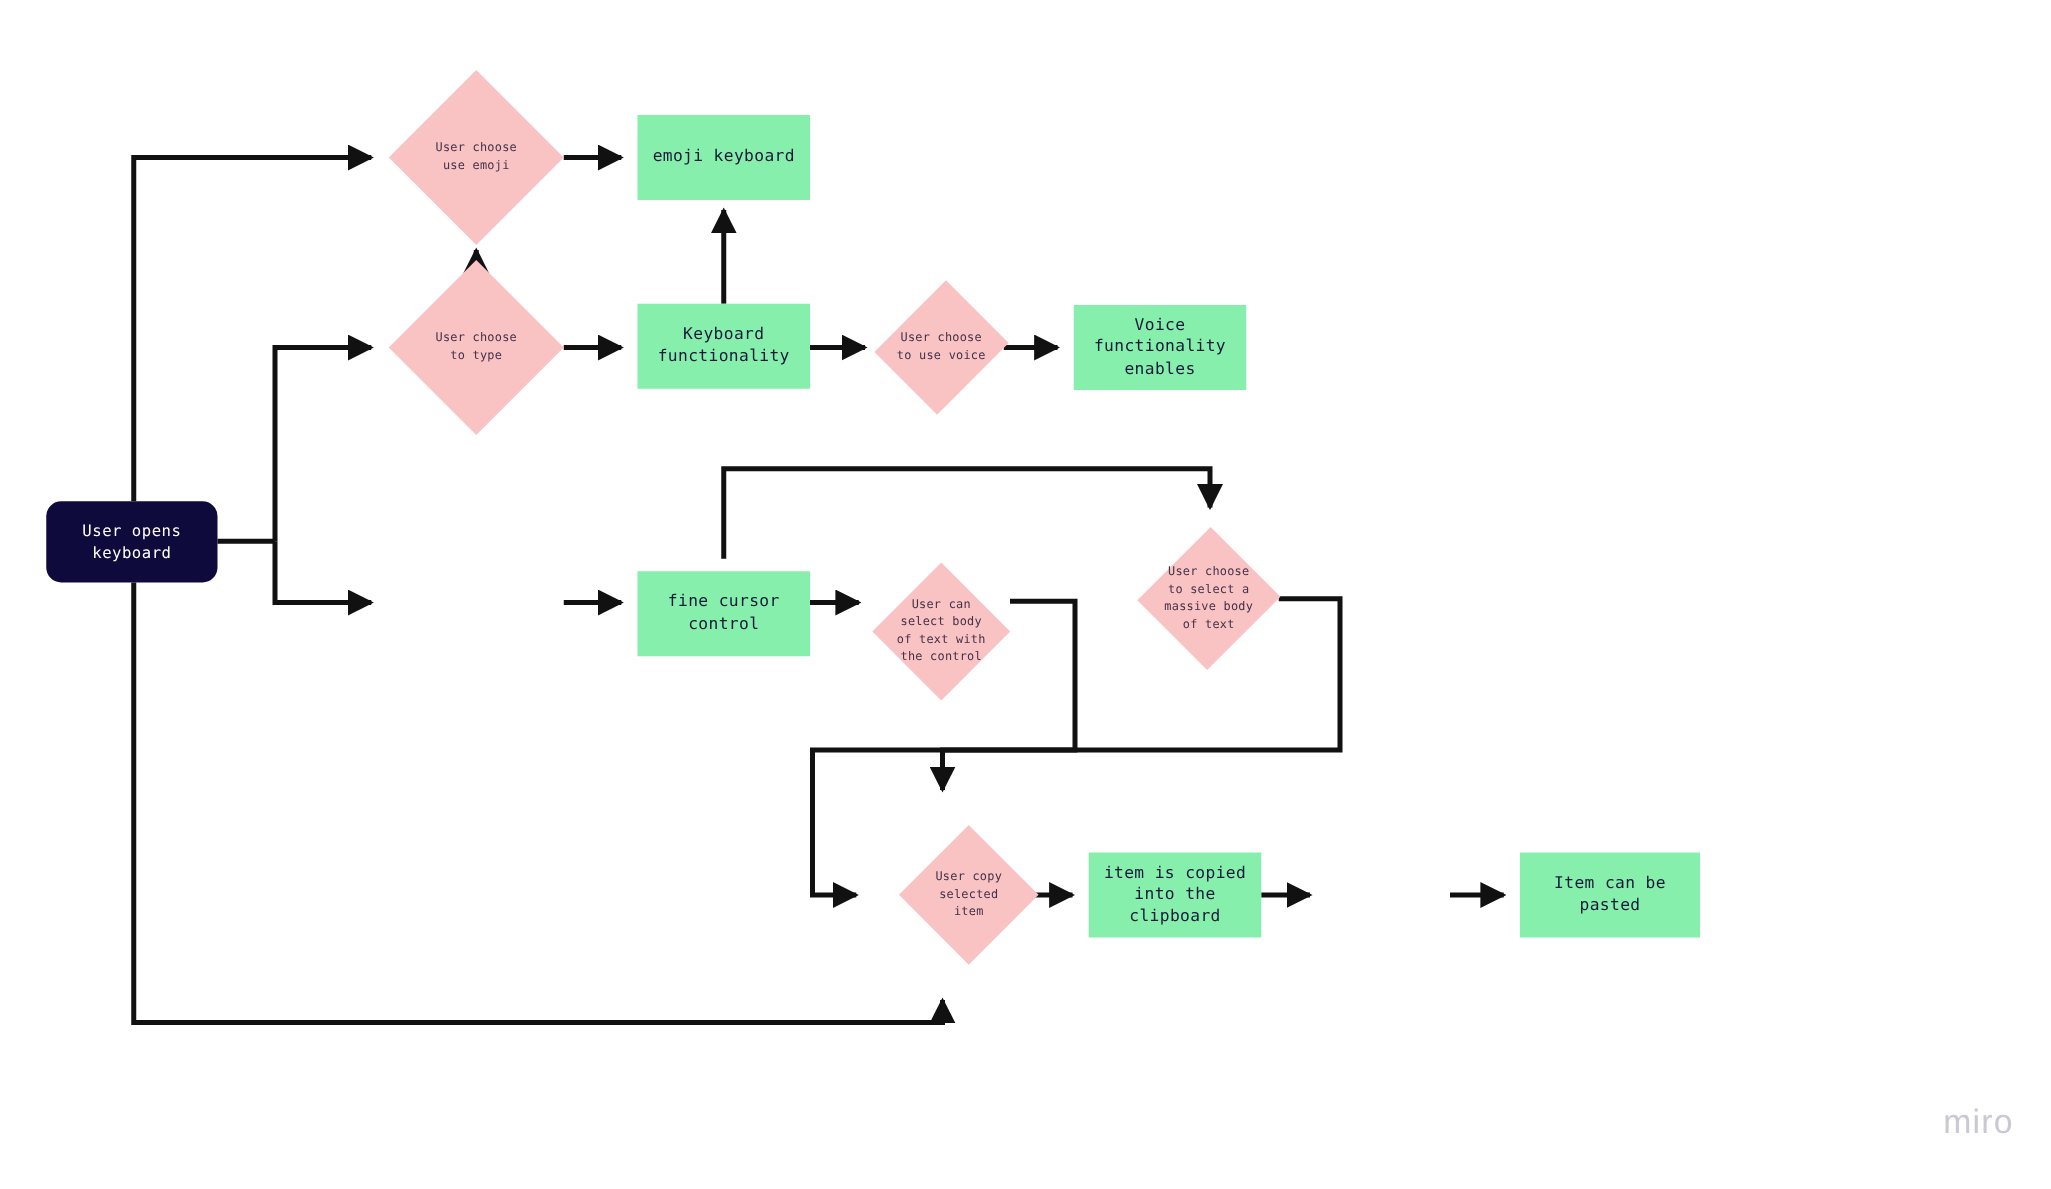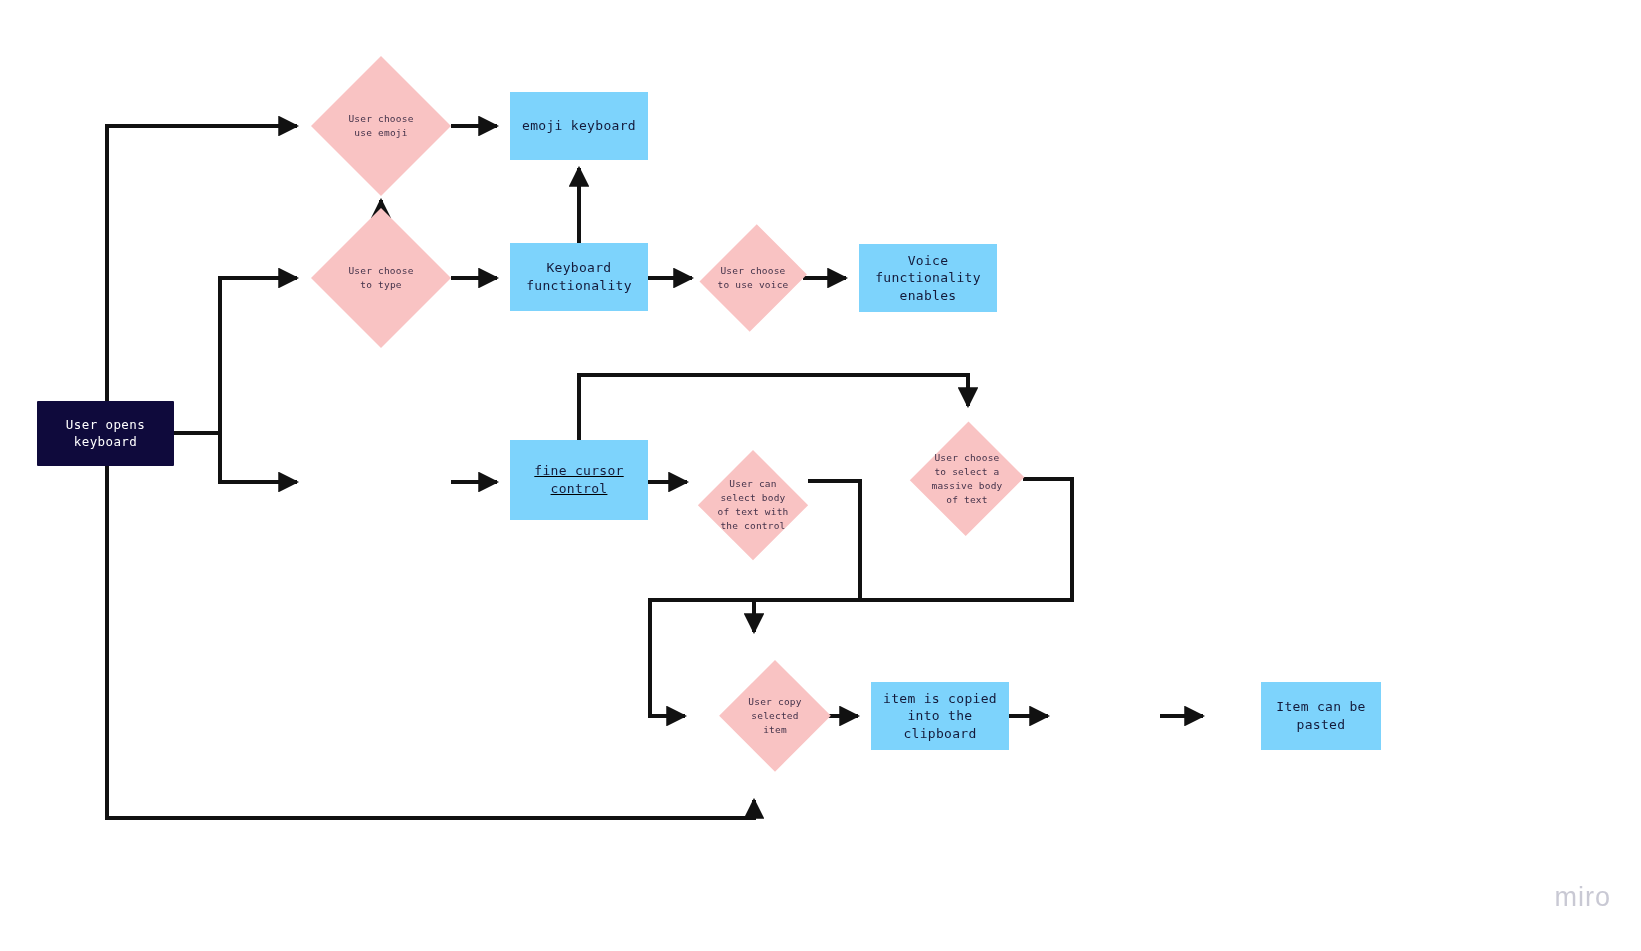--- a/index.html
+++ b/index.html
@@ -35,30 +35,30 @@
   }
   .node .label {
     position: relative;
     z-index: 3;
     white-space: pre-line;
     line-height: 1.35;
   }
   
   .node-terminal {
     background: #0f0a3c;
-    border-radius: 1px;
+    border-radius: 12px;
   }
   .node-terminal .label {
     color: #ffffff;
     font-size: 12.5px;
     letter-spacing: 0.4px;
   }
   
   .node-process {
-    background: #7dd3fc;
+    background: #86efac;
   }
   .node-process .label {
     color: #141a3a;
     font-size: 13px;
     letter-spacing: 0.3px;
   }
   
   .node-decision {
     background: transparent;
   }
@@ -176,21 +176,21 @@
     <span class="label">User choose
 to use voice</span>
   </div>
 
   <div class="node node-process" style="left:859px; top:244px; width:138px; height:68px;">
     <span class="label">Voice functionality
 enables</span>
   </div>
 
 
-  <div class="node node-process" style="left:510px; top:440px; width:138px; height:80px;text-decoration:underline;">
+  <div class="node node-process" style="left:510px; top:457px; width:138px; height:68px;">
     <span class="label">fine cursor control</span>
   </div>
 
   <div class="node node-decision big" style="left:698px; top:450px; width:110px; height:110px;">
     <span class="diamond"></span>
     <span class="label">User can
 select body
 of text with
 the control</span>
   </div>
@@ -209,19 +209,19 @@
 selected
 item</span>
   </div>
 
   <div class="node node-process" style="left:871px; top:682px; width:138px; height:68px;">
     <span class="label">item is copied into the
 clipboard</span>
   </div>
 
 
-  <div class="node node-process" style="left:1216px; top:682px; width:120px; height:68px;margin-left:45px;">
+  <div class="node node-process" style="left:1216px; top:682px; width:144px; height:68px;">
     <span class="label">Item can be pasted</span>
   </div>
 
   <div id="watermark">miro</div>
 
 </div>
 
 </body></html>

